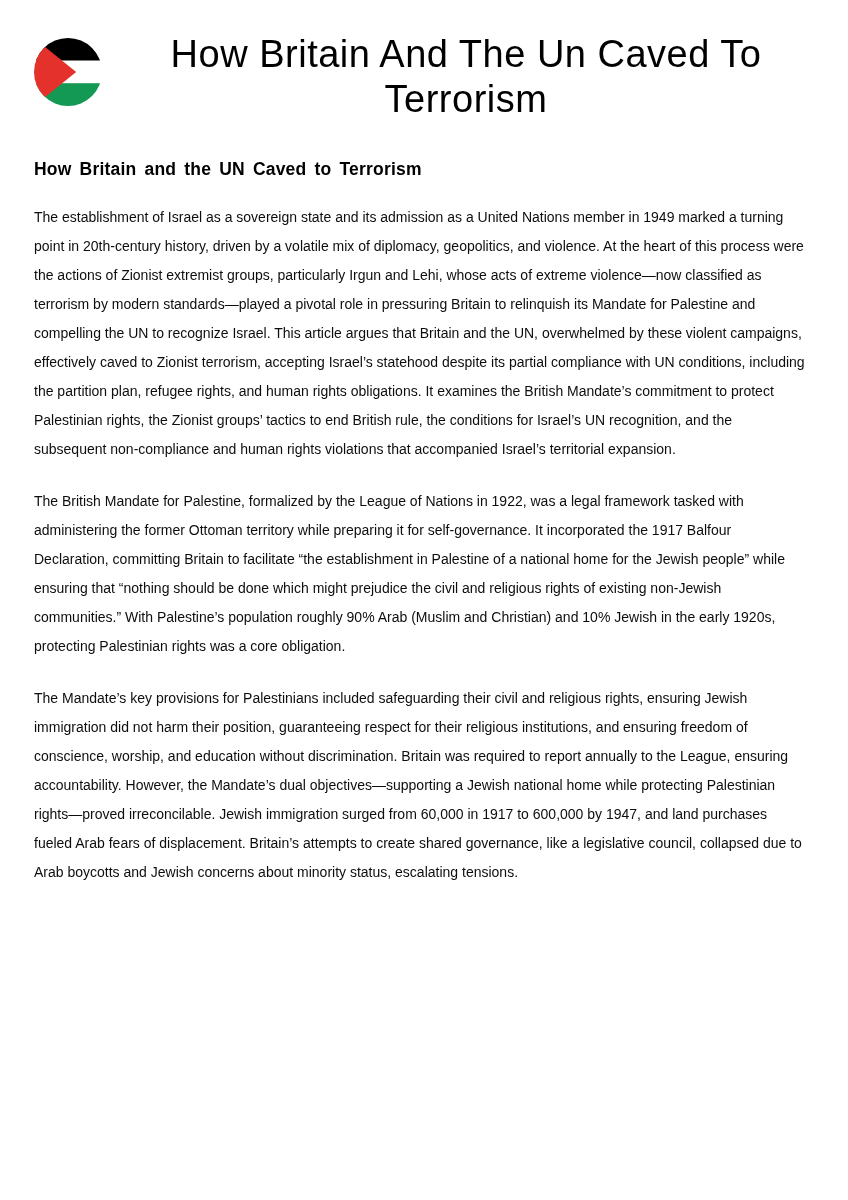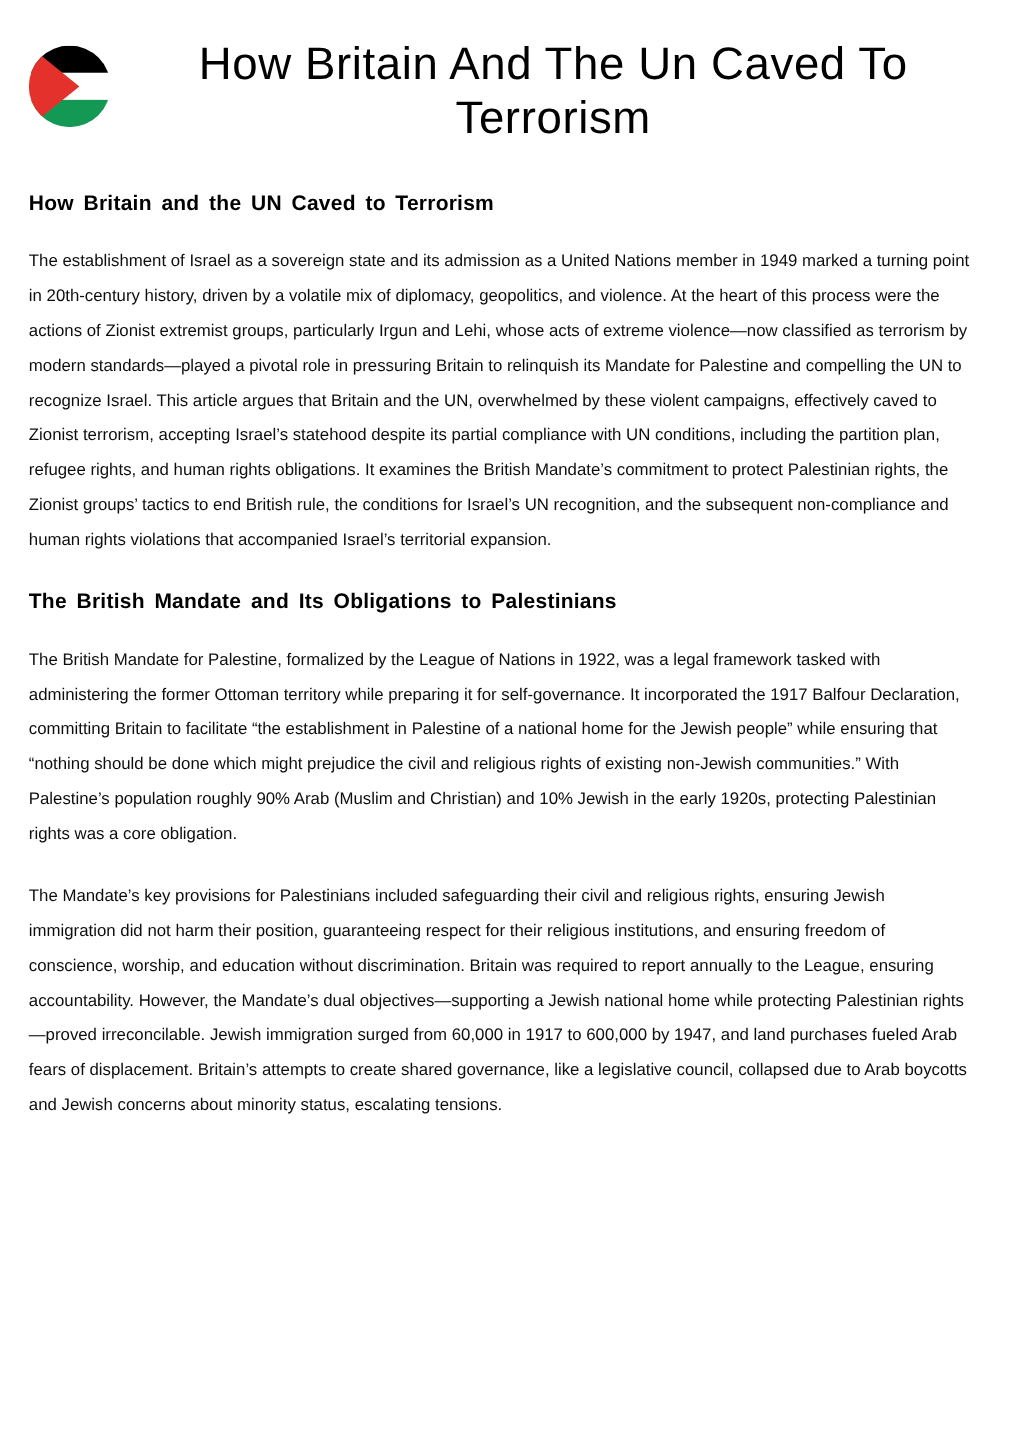--- a/index.html
+++ b/index.html
@@ -11,21 +11,21 @@
     width: 848px;
     height: 1200px;
     overflow: hidden;
     font-family: "Liberation Sans", sans-serif;
     color: #111111;
   }
   .page {
     box-sizing: border-box;
     width: 848px;
     height: 1200px;
-    padding: 26px 40px 0 24px;
+    padding: 26px 40px 0 34px;
   }
   .doc-header {
     position: relative;
     min-height: 100px;
     margin-bottom: 2px;
   }
   .flag-badge {
     position: absolute;
     left: 0;
     top: 6px;
@@ -78,19 +78,18 @@
         </g>
       </svg>
     </span>
     <h1 class="doc-title">How Britain And The Un Caved To Terrorism</h1>
   </div>
 
   <div class="article">
     <h2>How Britain and the UN Caved to Terrorism</h2>
     <p>The establishment of Israel as a sovereign state and its admission as a United Nations member in 1949 marked a turning point in 20th-century history, driven by a volatile mix of diplomacy, geopolitics, and violence. At the heart of this process were the actions of Zionist extremist groups, particularly Irgun and Lehi, whose acts of extreme violence—now classified as terrorism by modern standards—played a pivotal role in pressuring Britain to relinquish its Mandate for Palestine and compelling the UN to recognize Israel. This article argues that Britain and the UN, overwhelmed by these violent campaigns, effectively caved to Zionist terrorism, accepting Israel’s statehood despite its partial compliance with UN conditions, including the partition plan, refugee rights, and human rights obligations. It examines the British Mandate’s commitment to protect Palestinian rights, the Zionist groups’ tactics to end British rule, the conditions for Israel’s UN recognition, and the subsequent non-compliance and human rights violations that accompanied Israel’s territorial expansion.</p>
 
-    <h2>The British Mandate and Its Obligations to Palestinians</h2>
     <p>The British Mandate for Palestine, formalized by the League of Nations in 1922, was a legal framework tasked with administering the former Ottoman territory while preparing it for self-governance. It incorporated the 1917 Balfour Declaration, committing Britain to facilitate “the establishment in Palestine of a national home for the Jewish people” while ensuring that “nothing should be done which might prejudice the civil and religious rights of existing non-Jewish communities.” With Palestine’s population roughly 90% Arab (Muslim and Christian) and 10% Jewish in the early 1920s, protecting Palestinian rights was a core obligation.</p>
     <p>The Mandate’s key provisions for Palestinians included safeguarding their civil and religious rights, ensuring Jewish immigration did not harm their position, guaranteeing respect for their religious institutions, and ensuring freedom of conscience, worship, and education without discrimination. Britain was required to report annually to the League, ensuring accountability. However, the Mandate’s dual objectives—supporting a Jewish national home while protecting Palestinian rights—proved irreconcilable. Jewish immigration surged from 60,000 in 1917 to 600,000 by 1947, and land purchases fueled Arab fears of displacement. Britain’s attempts to create shared governance, like a legislative council, collapsed due to Arab boycotts and Jewish concerns about minority status, escalating tensions.</p>
 
   </div>
 
 </div>
 
 </body></html>

